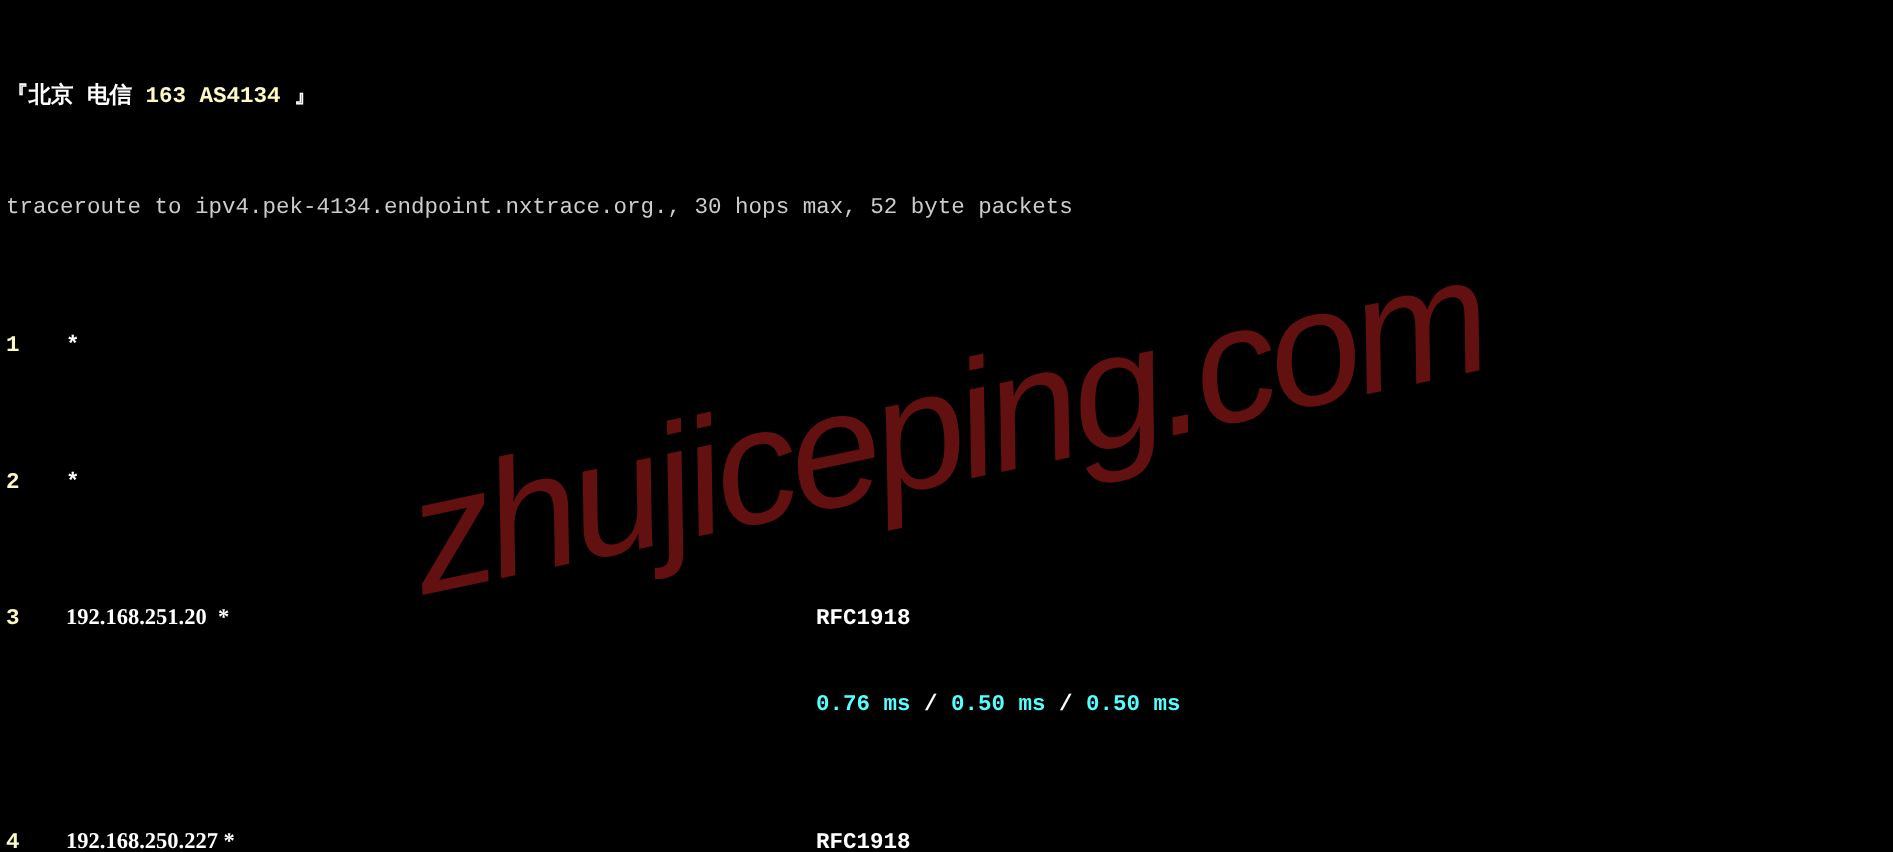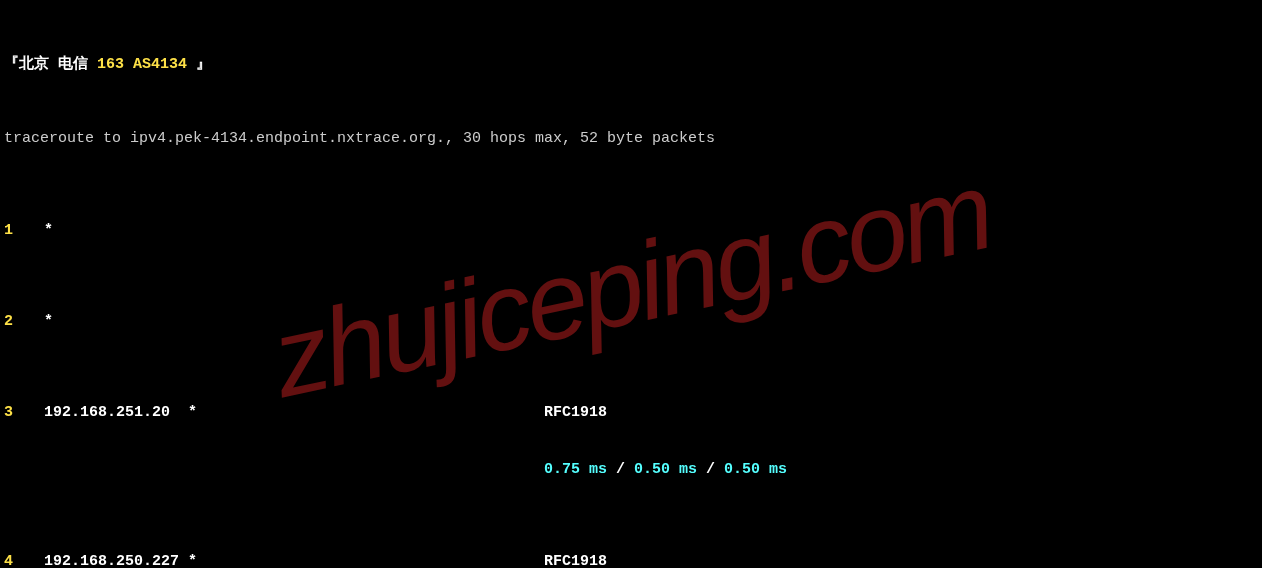--- a/index.html
+++ b/index.html
@@ -12,32 +12,32 @@
     font-weight: bold;
     width: 1262px;
     height: 568px;
     overflow: hidden;
     position: relative;
   }
   .term {
     padding: 2px 4px;
     white-space: pre;
   }
-  .yellow { color: #fde047; }
+  .yellow { color: #fef9c3; }
   .cyan   { color: #55ffff; }
   .white  { color: #ffffff; }
   .dim    { color: #cccccc; font-weight: normal; }
 
   .row {
     display: flex;
     flex-direction: row;
     line-height: 1.55;
   }
   .col-num    { width: 40px;  flex: 0 0 40px; }
-  .col-ip     { width: 170px; flex: 0 0 170px; }
+  .col-ip     { width: 170px; flex: 0 0 170px; font-family: Liberation Serif, serif; }
   .col-asn    { width: 100px; flex: 0 0 100px; }
   .col-net    { width: 230px; flex: 0 0 230px; }
   .col-loc    { flex: 1; font-family: Liberation Mono, monospace; }
 
   .watermark {
     position: absolute;
     top: 50%;
     left: 50%;
     transform: translate(-50%, -50%) rotate(-12deg);
     font-family: "Arial", sans-serif;
@@ -84,21 +84,21 @@
 
   
   <div class="row">
     <span class="col-num yellow">3</span>
     <span class="col-ip white"><span>192.168.251.20</span>  <span>*</span></span>
     <span class="col-asn"></span><span class="col-net"></span>
     <span class="col-loc white">RFC1918</span>
   </div>
   <div class="row">
     <span class="col-num"></span><span class="col-ip"></span><span class="col-asn"></span><span class="col-net"></span>
-    <span class="col-loc"><span class="cyan">0.75 ms</span><span class="white"> / </span><span class="cyan">0.50 ms</span><span class="white"> / </span><span class="cyan">0.50 ms</span></span>
+    <span class="col-loc"><span class="cyan">0.76 ms</span><span class="white"> / </span><span class="cyan">0.50 ms</span><span class="white"> / </span><span class="cyan">0.50 ms</span></span>
   </div>
 
   
   <div class="row">
     <span class="col-num yellow">4</span>
     <span class="col-ip white"><span>192.168.250.227</span> <span>*</span></span>
     <span class="col-asn"></span><span class="col-net"></span>
     <span class="col-loc white">RFC1918</span>
   </div>
   

